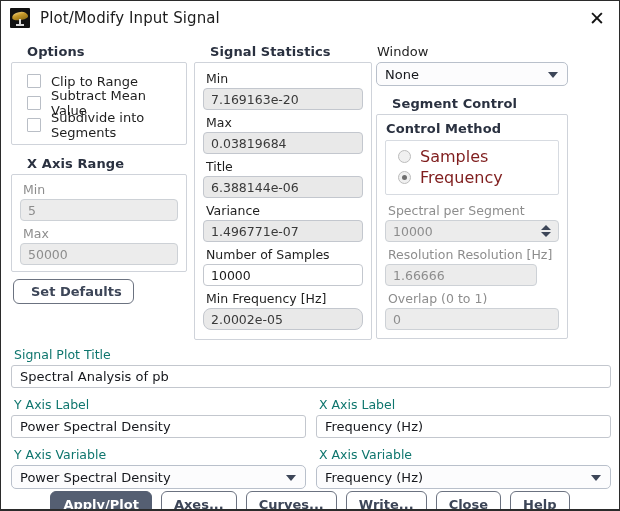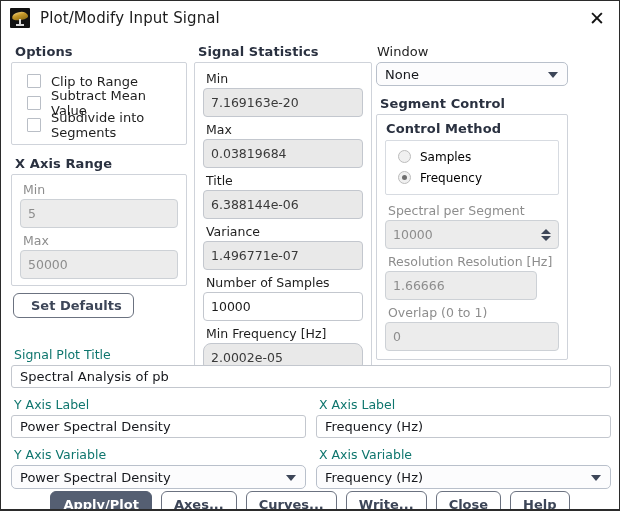--- a/index.html
+++ b/index.html
@@ -74,21 +74,21 @@
     position: relative;
     height: 476px;
     background: #ffffff;
   }
   .col { position: absolute; }
   #col-options   { left: 10px;  top: 10px;  width: 176px; }
   #col-stats     { left: 193px; top: 10px;  width: 178px; }
   #col-window    { left: 375px; top: 10px;  width: 192px; }
 
   h3.grouplabel {
-    margin: 0 0 3px 4px;
+    margin: 0 0 3px 16px;
     font-size: 13px;
     font-weight: bold;
     color: #2a3140;
     letter-spacing: .1px;
   }
   .plainlabel {
     font-size: 13px;
     color: #1e1e1e;
     margin: 0 0 3px 1px;
   }
@@ -120,21 +120,21 @@
   }
 
   
   .flabel {
     font-size: 12.5px;
     color: #1e1e1e;
     margin: 1px 0 2px 3px;
   }
   .flabel.dim { color: #8d8d8d; }
   .field {
-    height: 29px;
+    height: 22px;
     width: 100%;
     border: 1px solid #c3c7ce;
     border-radius: 4px;
     background: #ffffff;
     font-size: 12.5px;
     color: #1a1a1a;
     display: flex;
     align-items: center;
     padding: 0 7px;
     margin-bottom: 5px;
@@ -217,22 +217,22 @@
   }
   .radio.on::after {
     content: "";
     position: absolute;
     left: 2.5px; top: 2.5px;
     width: 5px; height: 5px;
     border-radius: 50%;
     background: #6e6e6e;
   }
   .rrow span.lbl {
-    font-size: 12px;
-    color: #000000;
+    font-size: 16px;
+    color: #7f1d1d;
     margin-left: 9px;
   }
 
   
   .spinner { position: relative; }
   .spinner .arrows {
     position: absolute;
     right: 7px; top: 50%;
     transform: translateY(-50%);
     display: flex;

